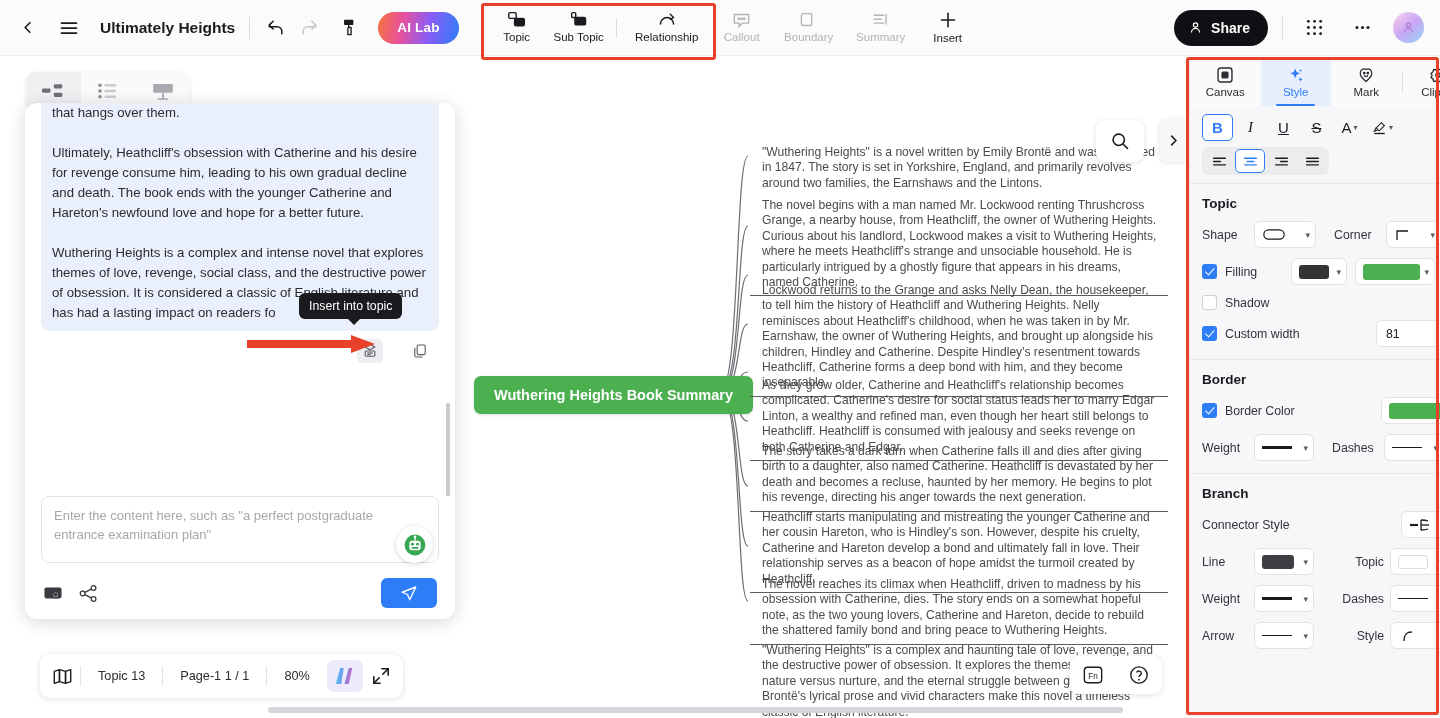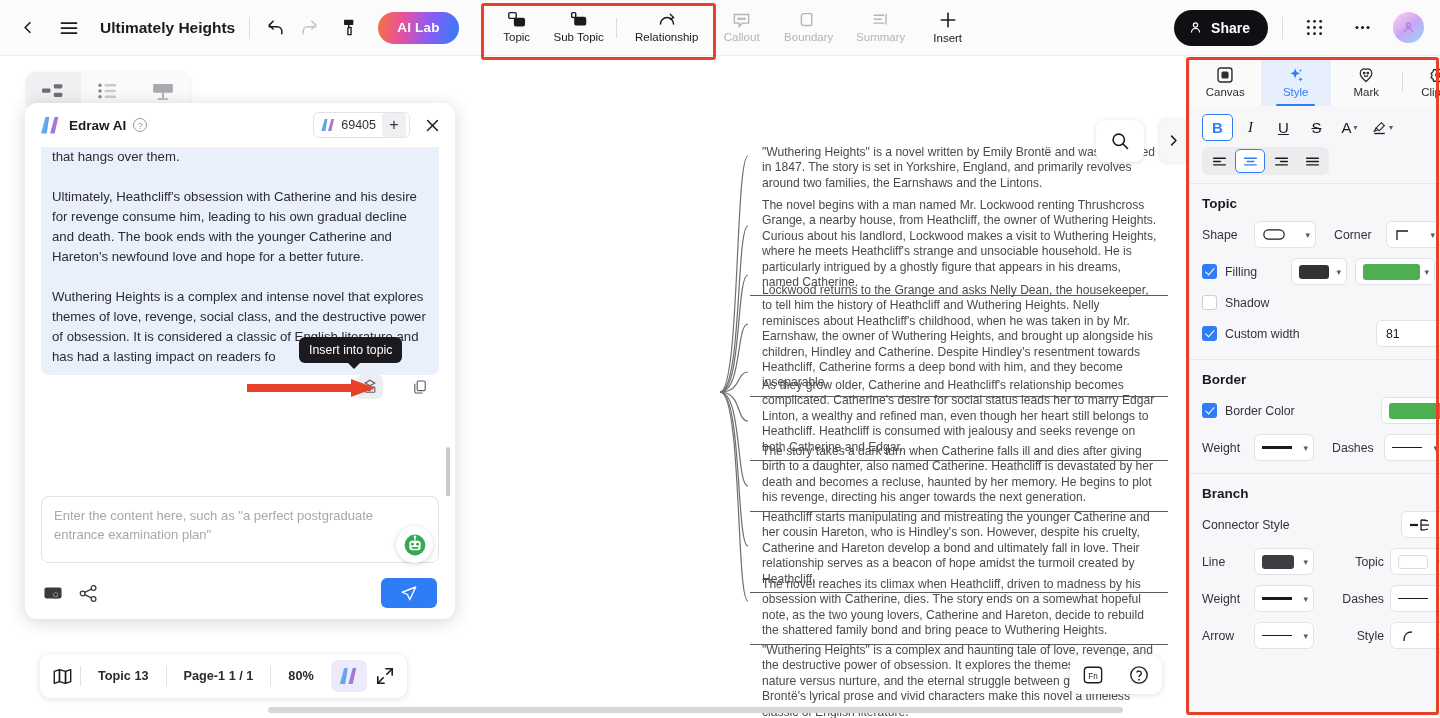--- a/index.html
+++ b/index.html
@@ -145,21 +145,21 @@
     margin-top: -48px;
   }
   .msg-bubble p { margin-bottom: 20px; }
   .msg-bubble p:last-child { margin-bottom: 0; }
   .ai-scrollbar {
     position: absolute; right: 5px; top: 300px; width: 4px; height: 108px;
     background: #c9c9ce; border-radius: 2px; cursor: pointer;
   }
   .msg-actions {
     display: flex; justify-content: flex-end; gap: 24px; align-items: center;
-    padding: 0 6px 0 0; position: relative;
+    padding: 8px 6px 0 0; position: relative;
   }
   .act-btn {
     width: 26px; height: 24px; display: flex; align-items: center;
     justify-content: center; border-radius: 5px; cursor: pointer; color: #5b5b62;
   }
   .act-btn.on { background: #eceef1; }
   .tooltip {
     position: absolute; left: 258px; top: -38px; background: #1b1b1f; color: #fff;
     font-size: 12.3px; padding: 6px 10px; border-radius: 6px; white-space: nowrap;
   }
@@ -270,21 +270,21 @@
   .line-thin { width: 38px; height: 0; border-top: 1.2px solid #1b1b1f; }
 
   
   .statusbar {
     position: absolute; left: 40px; bottom: 20px; height: 44px;
     background: #fff; border-radius: 10px; box-shadow: 0 1px 6px rgba(0,0,0,.13);
     display: flex; align-items: center; z-index: 25; padding: 0 4px;
   }
   .sb-cell {
     padding: 0 17px; font-size: 12.7px; color: #2b2b31; cursor: pointer;
-    display: flex; align-items: center; height: 26px; font-weight: bold;
+    display: flex; align-items: center; height: 26px;
   }
   .sb-div { width: 1px; height: 20px; background: #e3e3e6; }
   .sb-ic {
     width: 36px; height: 32px; display: flex; align-items: center;
     justify-content: center; border-radius: 7px; cursor: pointer; color: #1b1b1f;
   }
   .sb-ic.lit { background: #edeafb; }
   .helpbar {
     position: absolute; left: 1070px; bottom: 24px; height: 38px; width: 92px;
     background: #fff; border-radius: 9px; box-shadow: 0 1px 6px rgba(0,0,0,.13);
@@ -480,48 +480,33 @@
           <circle cx="10.5" cy="10.5" r="6.8"></circle>
           <line x1="15.6" y1="15.6" x2="21" y2="21"></line>
         </svg>
     </div>
     <div class="panel-collapse">
       <svg width="15" height="15" viewBox="0 0 24 24" fill="none" stroke="#1b1b1f" stroke-width="2.4" stroke-linecap="round" stroke-linejoin="round">
           <polyline points="9 5 16 12 9 19"></polyline>
         </svg>
     </div>
 
+    <div class="root-topic" style="left:474px;top:320px">Wuthering Heights Book Summary</div>
 
     <div class="map-node" style="left:750px;top:85px;width:418px;border-bottom:none">"Wuthering Heights" is a novel written by Emily Brontë and was published in 1847. The story is set in Yorkshire, England, and primarily revolves around two families, the Earnshaws and the Lintons.</div>
     <div class="map-node" style="left:750px;top:138px;width:418px">The novel begins with a man named Mr. Lockwood renting Thrushcross Grange, a nearby house, from Heathcliff, the owner of Wuthering Heights. Curious about his landlord, Lockwood makes a visit to Wuthering Heights, where he meets Heathcliff's strange and unsociable household. He is particularly intrigued by a ghostly figure that appears in his dreams, named Catherine.</div>
     <div class="map-node" style="left:750px;top:223px;width:418px">Lockwood returns to the Grange and asks Nelly Dean, the housekeeper, to tell him the history of Heathcliff and Wuthering Heights. Nelly reminisces about Heathcliff's childhood, when he was taken in by Mr. Earnshaw, the owner of Wuthering Heights, and brought up alongside his children, Hindley and Catherine. Despite Hindley's resentment towards Heathcliff, Catherine forms a deep bond with him, and they become inseparable.</div>
     <div class="map-node" style="left:750px;top:384px;width:418px">The story takes a dark turn when Catherine falls ill and dies after giving birth to a daughter, also named Catherine. Heathcliff is devastated by her death and becomes a recluse, haunted by her memory. He begins to plot his revenge, directing his anger towards the next generation.</div>
     <div class="map-node" style="left:750px;top:318px;width:418px">As they grow older, Catherine and Heathcliff's relationship becomes complicated. Catherine's desire for social status leads her to marry Edgar Linton, a wealthy and refined man, even though her heart still belongs to Heathcliff. Heathcliff is consumed with jealousy and seeks revenge on both Catherine and Edgar.</div>
     <div class="map-node" style="left:750px;top:517px;width:418px">The novel reaches its climax when Heathcliff, driven to madness by his obsession with Catherine, dies. The story ends on a somewhat hopeful note, as the two young lovers, Catherine and Hareton, decide to rebuild the shattered family bond and bring peace to Wuthering Heights.</div>
     <div class="map-node" style="left:750px;top:450px;width:418px">Heathcliff starts manipulating and mistreating the younger Catherine and her cousin Hareton, who is Hindley's son. However, despite his cruelty, Catherine and Hareton develop a bond and ultimately fall in love. Their relationship serves as a beacon of hope amidst the turmoil created by Heathcliff.</div>
     <div class="map-node" style="left:750px;top:583px;width:418px">"Wuthering Heights" is a complex and haunting tale of love, revenge, and the destructive power of obsession. It explores the themes of social class, nature versus nurture, and the eternal struggle between good and evil. Brontë's lyrical prose and vivid characters make this novel a timeless classic of English literature.</div>
   </div>
 
   <div class="aipanel">
-    <div class="ai-head">
-      <div class="ai-logo"></div>
-      <div class="ai-title">Edraw AI</div>
-      <div class="help-ring">?</div>
-      <div class="credits">
-        <div class="mini-logo"></div>
-        <span>69405</span>
-        <div class="plus">+</div>
-      </div>
-      <div class="ai-close">
-        <svg width="17" height="17" viewBox="0 0 24 24" fill="none" stroke="currentColor" stroke-width="2.1" stroke-linecap="round">
-            <line x1="5" y1="5" x2="19" y2="19"></line>
-            <line x1="19" y1="5" x2="5" y2="19"></line>
-          </svg>
-      </div>
-    </div>
 
     <div class="ai-body">
       <div class="msg-bubble">
         <p>acles they face, the young couple attempts to build a relationship and overcome the legacy of hatred and revenge that hangs over them.</p>
         <p>Ultimately, Heathcliff's obsession with Catherine and his desire for revenge consume him, leading to his own gradual decline and death. The book ends with the younger Catherine and Hareton's newfound love and hope for a better future.</p>
         <p>Wuthering Heights is a complex and intense novel that explores themes of love, revenge, social class, and the destructive power of obsession. It is considered a classic of English literature and has had a lasting impact on readers fo</p>
       </div>
       <div class="ai-scrollbar"></div>
       <div class="msg-actions">
         <svg class="red-arrow" width="130" height="20" viewBox="0 0 130 20">

